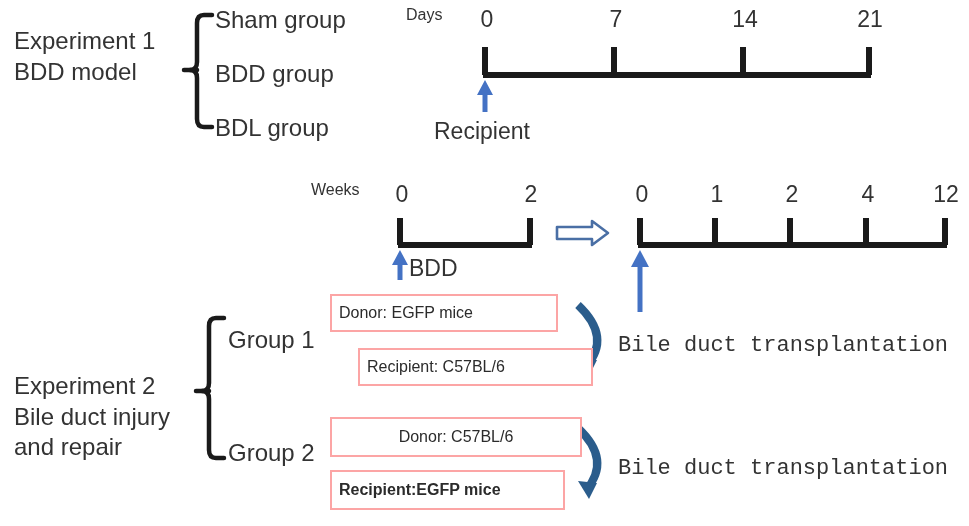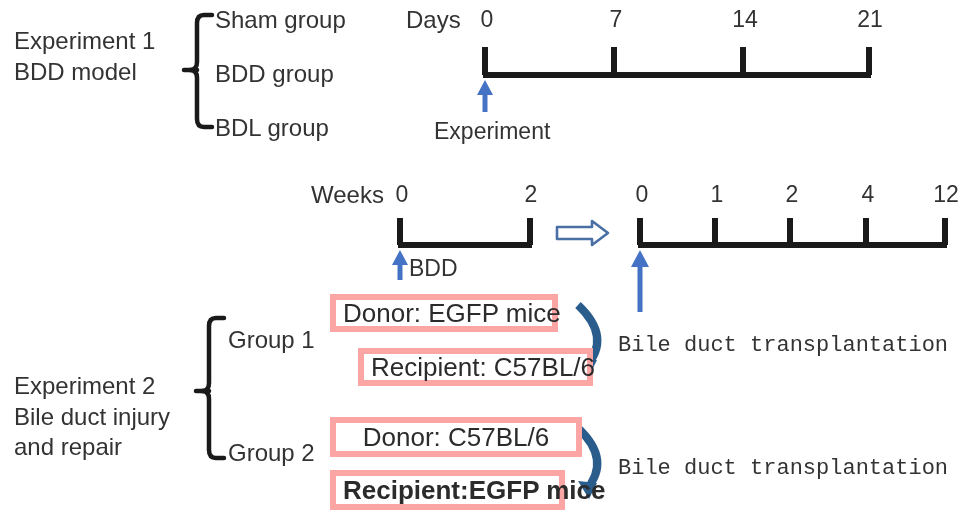--- a/index.html
+++ b/index.html
@@ -40,44 +40,44 @@
   #grp-sham   { left: 215px; top: 5px; }
   #grp-bdd    { left: 215px; top: 59px; }
   #grp-bdl    { left: 215px; top: 113px; }
   #grp-one    { left: 228px; top: 325px; }
   #grp-two    { left: 228px; top: 438px; }
 
   
   .brace { display: block; }
 
   
-  .axis-name { font-size: 24px; }
+  .axis-name { font-size: 16px; }
   #days-label  { left: 406px; top: 5px; }
   #weeks-label { left: 303px; top: 180px; margin-left: 8px; }
 
   .tick-label {
     font-size: 23px;
     text-align: center;
     transform: translateX(-50%);
   }
 
   
   .annot { font-size: 23px; }
   #operation-label { left: 434px; top: 117px; }
   #bdd-label       { left: 409px; top: 254px; }
 
   .transplant-label { font-size: 22px; font-family: Liberation Mono, monospace; }
   #transplant-1 { left: 618px; top: 332px; }
   #transplant-2 { left: 618px; top: 455px; }
 
   
   .subject-box {
-    border: 6px solid #fca5a5;
+    border: 2px solid #fca5a5;
     background: #ffffff;
-    font-size: 26px;
+    font-size: 16px;
     color: #2b2b2b;
     display: flex;
     align-items: center;
     box-sizing: border-box;
     white-space: nowrap;
   }
   .subject-box.center { justify-content: center; }
   .subject-box.pad    { padding-left: 7px; }
 
   #box-g1-donor     { left: 330px; top: 294px; width: 228px; height: 38px; }
@@ -169,21 +169,21 @@
 <div class="abs txt group-name" id="grp-bdd">BDD group</div>
 <div class="abs txt group-name" id="grp-bdl">BDL group</div>
 
 <div class="abs txt axis-name" id="days-label">Days</div>
 
 <div class="abs txt tick-label" style="left:487px; top:5px;">0</div>
 <div class="abs txt tick-label" style="left:616px; top:5px;">7</div>
 <div class="abs txt tick-label" style="left:745px; top:5px;">14</div>
 <div class="abs txt tick-label" style="left:870px; top:5px;">21</div>
 
-<div class="abs txt annot" id="operation-label">Experiment</div>
+<div class="abs txt annot" id="operation-label">Recipient</div>
 
 <div class="abs txt" id="exp2-label">
   <span class="exp-line">Experiment 2</span>
   <span class="exp-line">Bile duct injury</span>
   <span class="exp-line">and repair</span>
 </div>
 
 <div class="abs txt group-name" id="grp-one">Group 1</div>
 <div class="abs txt group-name" id="grp-two">Group 2</div>
 

